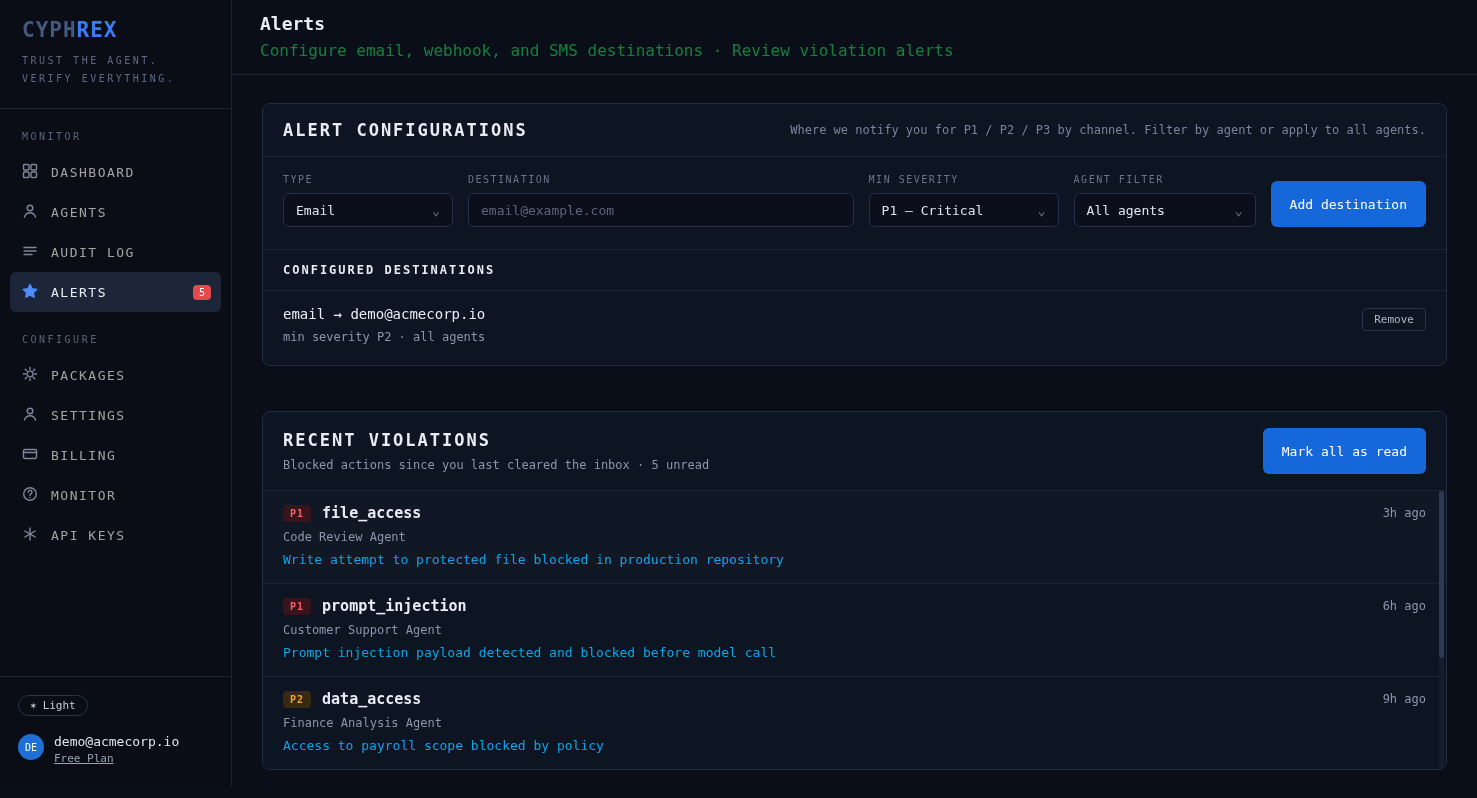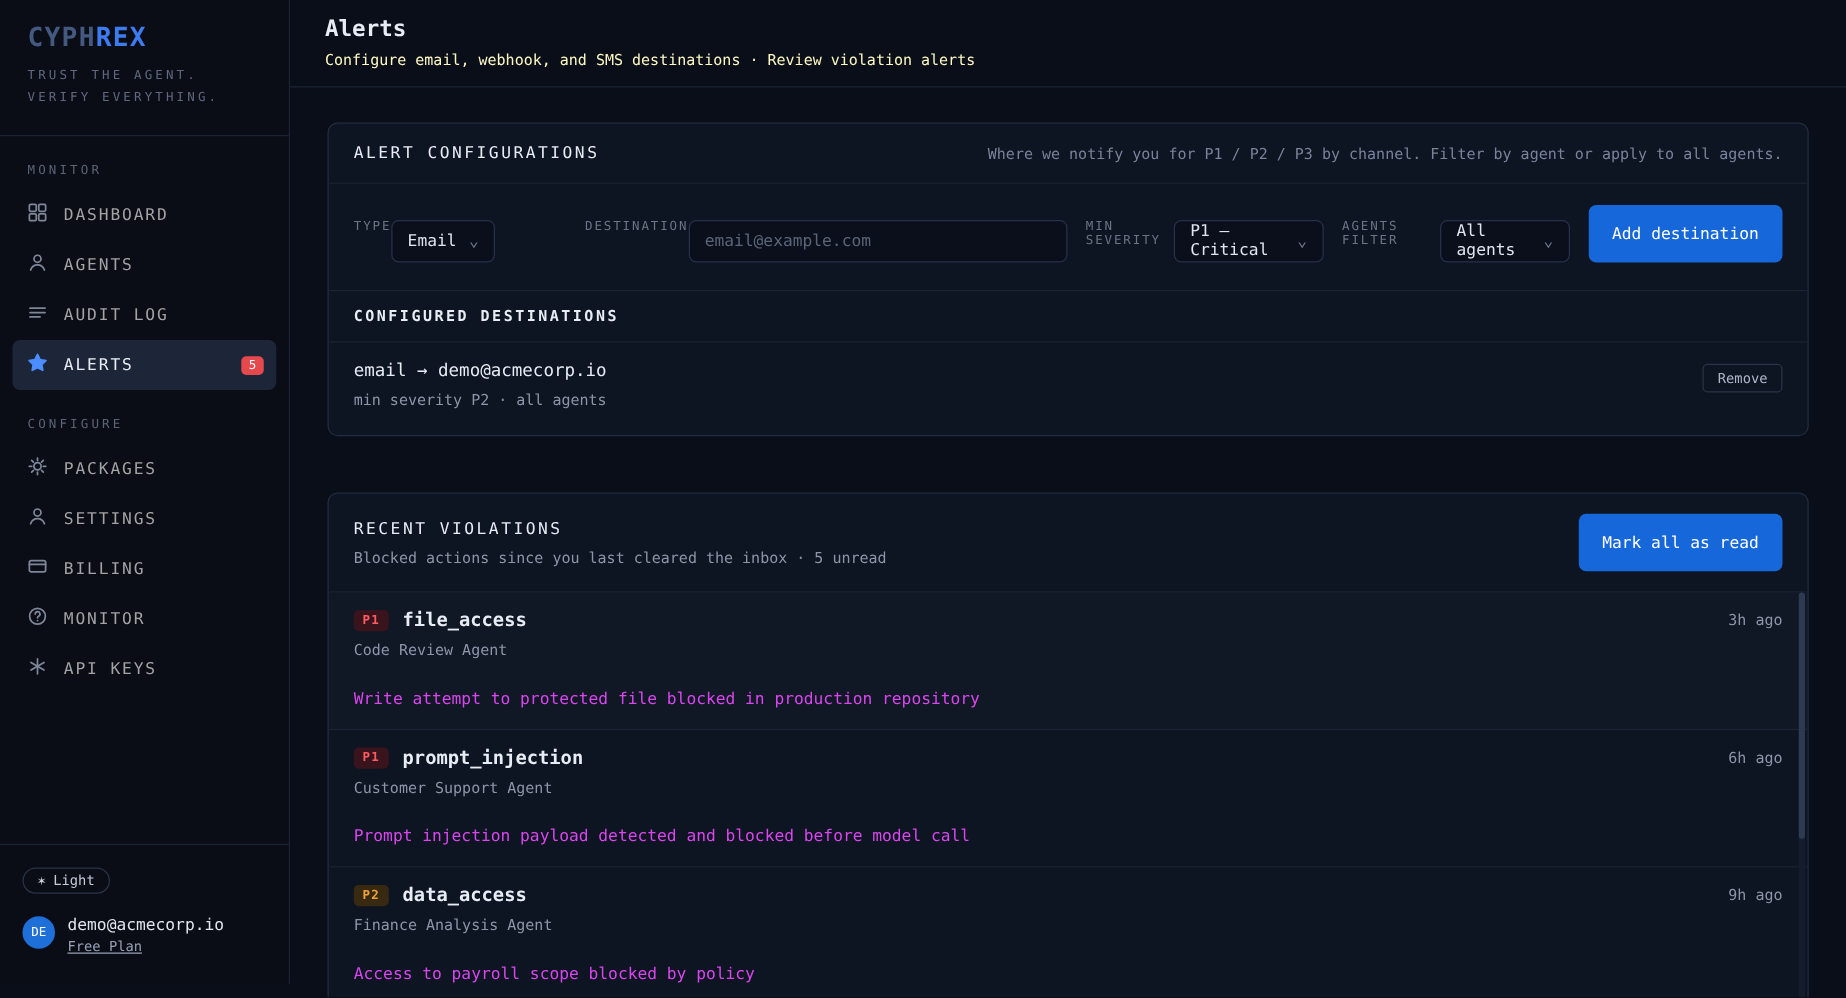--- a/index.html
+++ b/index.html
@@ -32,29 +32,29 @@
     padding:3px 11px;font-size:11px;color:#c3cad9;background:transparent;cursor:pointer;font-family:inherit}
   .user-row{display:flex;align-items:flex-start;gap:10px;margin-top:18px}
   .avatar{width:26px;height:26px;border-radius:50%;background:#1f6fd8;color:#fff;font-size:10px;
     display:flex;align-items:center;justify-content:center;flex-shrink:0}
   .user-email{font-size:13px;color:#dfe4ee}
   .user-plan{font-size:11px;color:#98a1b5;text-decoration:underline;margin-top:3px;display:inline-block;cursor:pointer}
   
   .main{flex:1;display:flex;flex-direction:column;height:798px;overflow:hidden}
   .page-header{padding:13px 28px 14px;border-bottom:1px solid #1b2334}
   .page-title{font-size:18px;font-weight:bold}
-  .page-subtitle{font-size:12px;color:#fef9c3;margin-top:7px}
+  .page-subtitle{font-size:16px;color:#15803d;margin-top:7px}
   .content{padding:28px 30px;overflow:hidden}
   .card{background:#0d1422;border:1px solid #222c42;border-radius:8px}
   .card-header{display:flex;justify-content:space-between;align-items:center;
     padding:16px 20px;border-bottom:1px solid #1b2334}
-  .card-title{font-size:13px;font-weight:normal;letter-spacing:2px}
+  .card-title{font-size:17px;font-weight:bold;letter-spacing:2px}
   .card-desc{font-size:12px;color:#79839a}
   .form-row{display:flex;gap:15px;padding:17px 20px 22px;border-bottom:1px solid #1b2334;align-items:flex-end}
-  .field{display:flex;}
+  .field{display:flex;flex-direction:column}
   .field-label{font-size:10px;color:#6b7488;letter-spacing:1.5px;margin-bottom:8px}
   .select,.text-input{height:34px;background:#0a0f1b;border:1px solid #27304a;border-radius:6px;
     color:#dfe4ee;font-family:inherit;font-size:13px;padding:16px 12px;box-sizing:border-box}
   .select{display:flex;align-items:center;justify-content:space-between;cursor:pointer}
   .text-input::placeholder{color:#5b6478}
   .text-input{width:100%}
   .chevron{color:#717b90;font-size:13px;margin-left:10px}
   .btn-primary{height:46px;background:#1667d9;color:#fff;border:none;border-radius:6px;
     font-size:13px;padding:0 19px;cursor:pointer;font-family:inherit}
   .sub-header{padding:13px 20px;border-bottom:1px solid #1b2334;font-size:12px;font-weight:bold;letter-spacing:2px}
@@ -71,21 +71,21 @@
   .v-row{padding:13px 20px 16px}
   .v-row + .v-row{border-top:1px solid #1b2334}
   .v-row.unread{background:rgba(255,255,255,0.015)}
   .v-head{display:flex;align-items:center;gap:11px}
   .sev{font-size:10px;font-weight:bold;border-radius:4px;padding:3px 7px;letter-spacing:1px}
   .sev.p1{background:#39141d;color:#ff5c64}
   .sev.p2{background:#382a10;color:#f0a13c}
   .v-type{font-size:15px;font-weight:bold}
   .v-time{margin-left:auto;font-size:12px;color:#8d95a9}
   .v-agent{font-size:12px;color:#8d95a9;margin-top:8px}
-  .v-desc{font-size:13px;color:#d946ef;margin-top:25px}
+  .v-desc{font-size:13px;color:#0ea5e9;margin-top:8px}
   .scrollbar{position:absolute;top:0;right:2px;bottom:0;width:5px;background:#151c2d;border-radius:3px}
   .scroll-thumb{position:absolute;top:0;right:0;width:5px;height:60%;background:#2e3952;border-radius:3px;cursor:pointer}
 </style>
 </head>
 <body>
 
 <aside class="sidebar">
   <div class="logo-block">
     <div class="logo">
       <span class="cy">CYPH</span><span class="rex">REX</span>
@@ -222,21 +222,21 @@
           <input class="text-input" type="text" placeholder="email@example.com" style="">
         </div>
         <div class="field" style="width:190px">
           <div class="field-label">MIN SEVERITY</div>
           <div class="select">
             <span>P1 — Critical</span>
             <span class="chevron">⌄</span>
           </div>
         </div>
         <div class="field" style="width:182px">
-          <div class="field-label">AGENTS FILTER</div>
+          <div class="field-label">AGENT FILTER</div>
           <div class="select">
             <span>All agents</span>
             <span class="chevron">⌄</span>
           </div>
         </div>
         <button class="btn-primary">Add destination</button>
       </div>
 
       <div class="sub-header">CONFIGURED DESTINATIONS</div>
 

